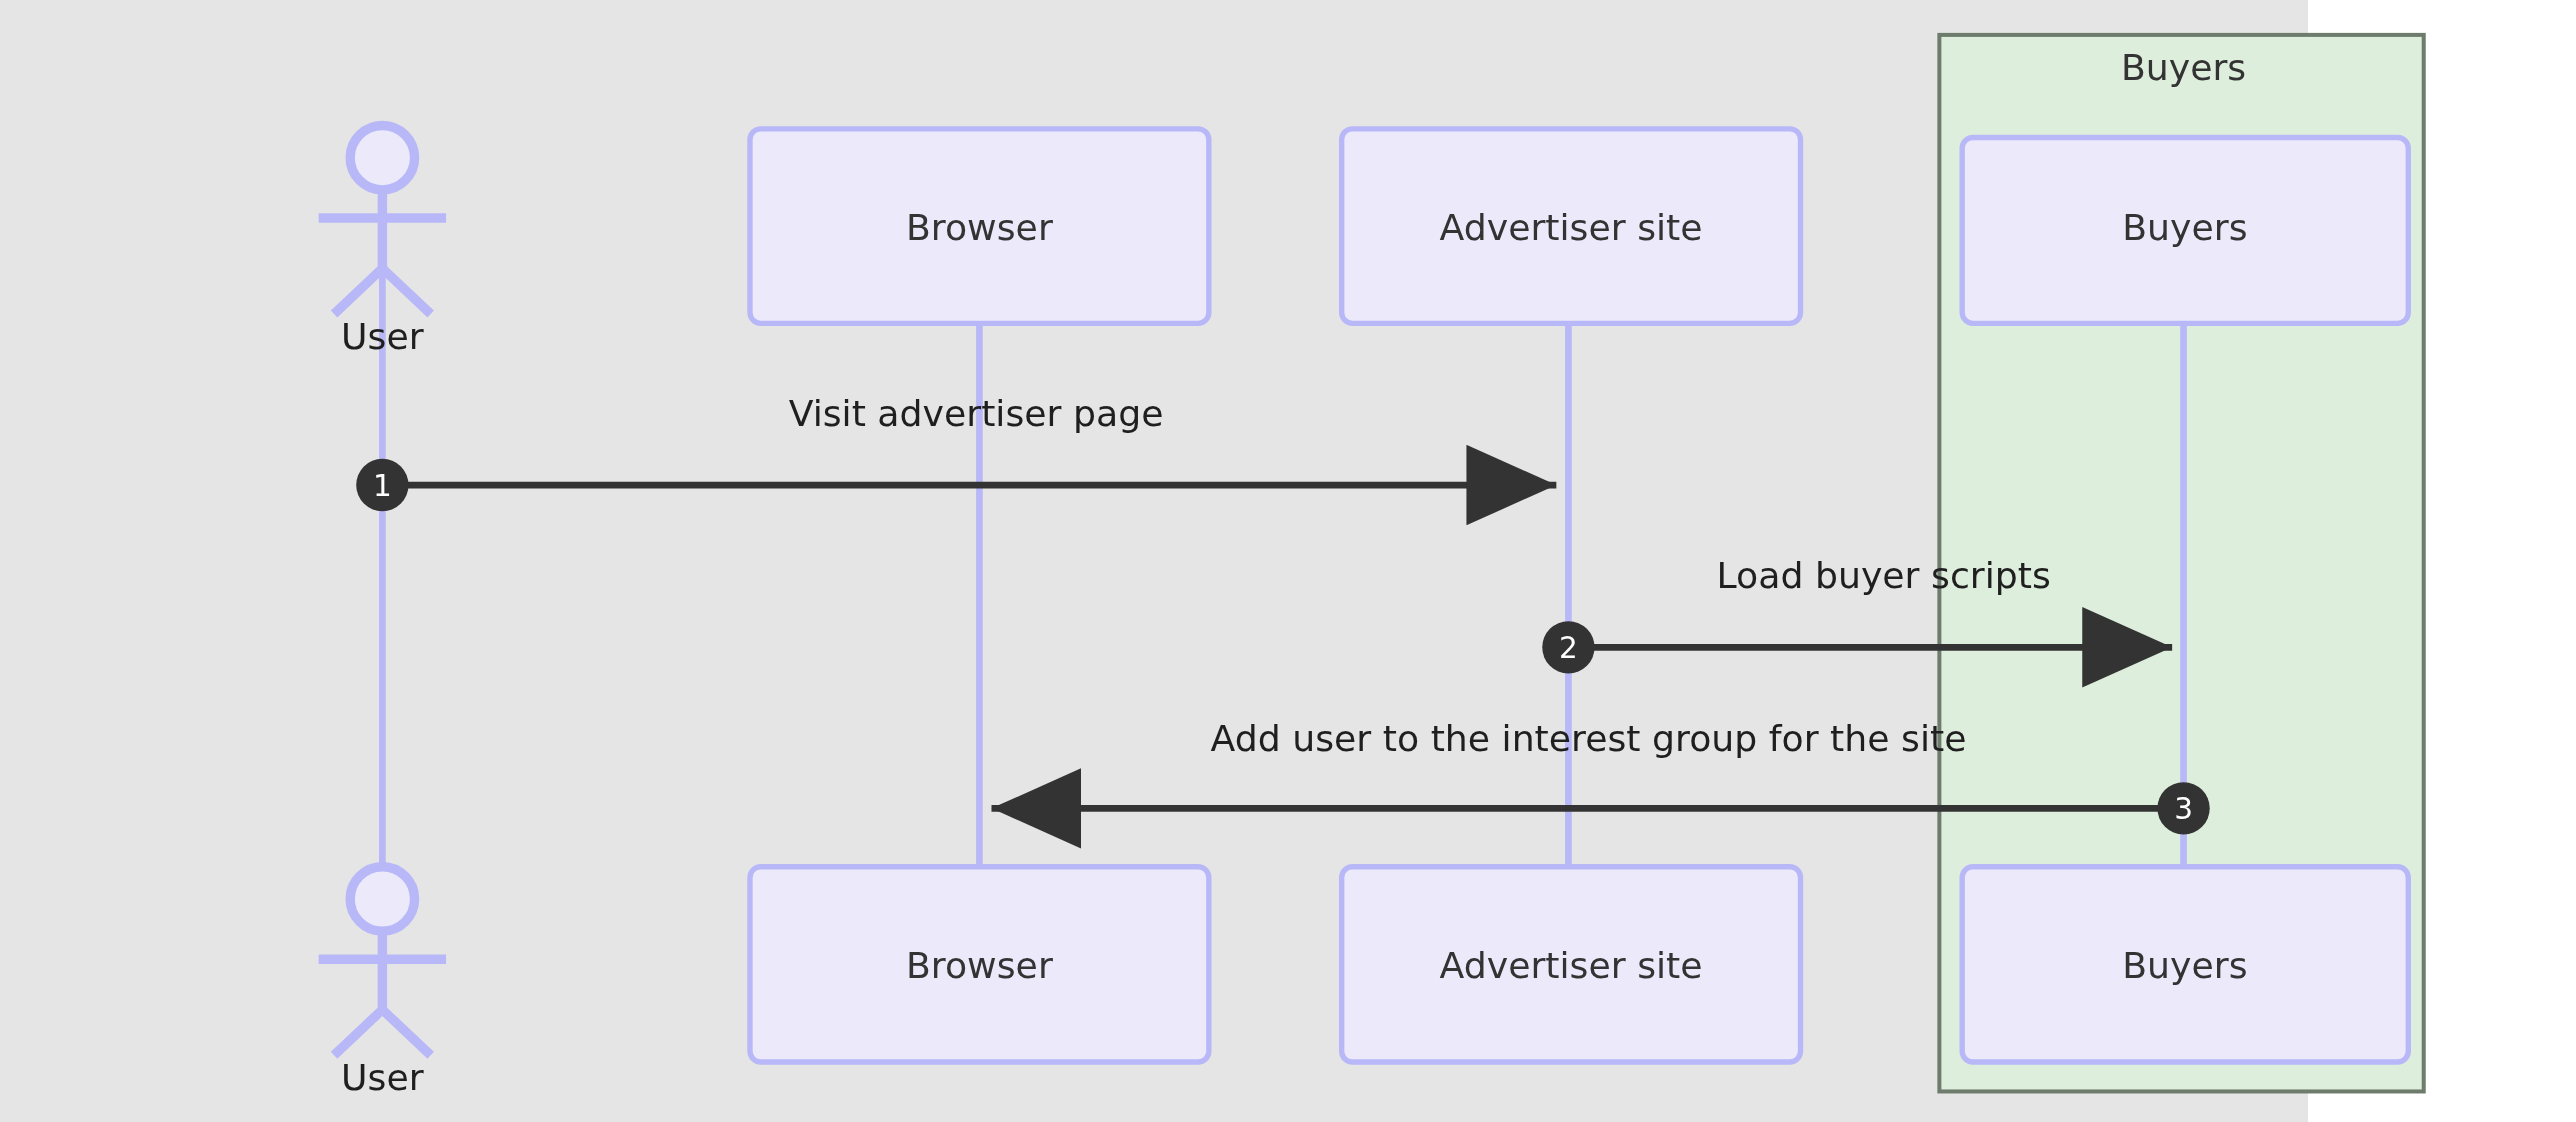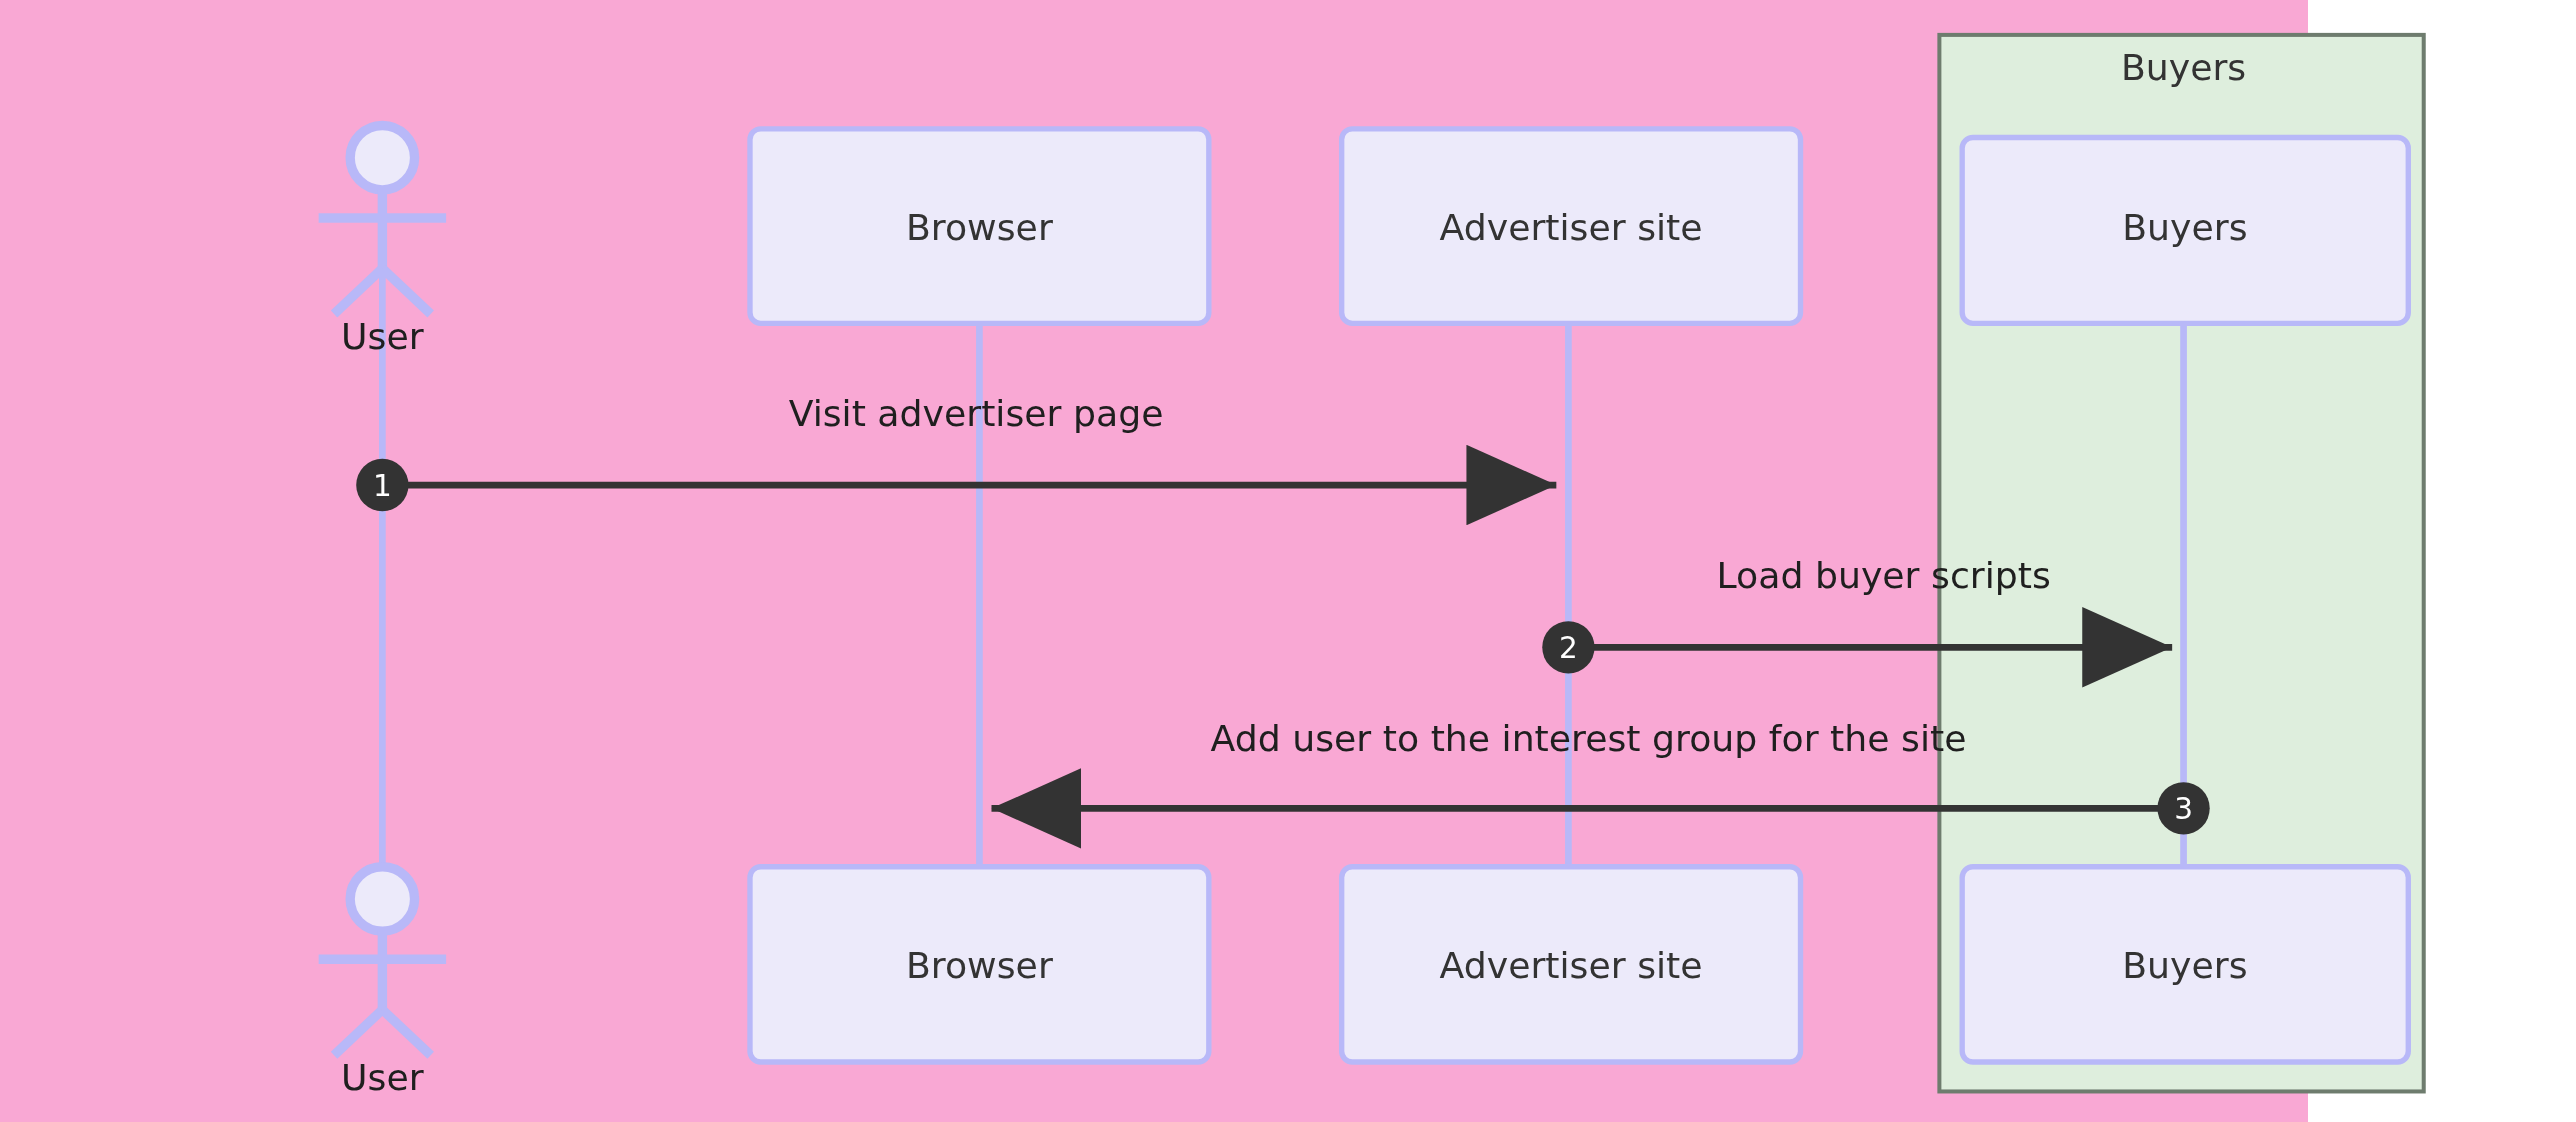--- a/index.html
+++ b/index.html
@@ -10,21 +10,21 @@
   body {
     width: 2576px;
     height: 1123px;
     font-family: "DejaVu Sans", "Liberation Sans", sans-serif;
     overflow: hidden;
   }
   #diagram-root {
     position: relative;
     width: 2308px;
     height: 1123px;
-    background: #f9a8d4;
+    background: #e5e5e5;
   }
   svg#seq-svg {
     position: absolute;
     inset: 0;
     width: 2576px;
     height: 1123px;
     display: block;
   }
   .participant-label {
     font-family: "DejaVu Sans", "Liberation Sans", sans-serif;

